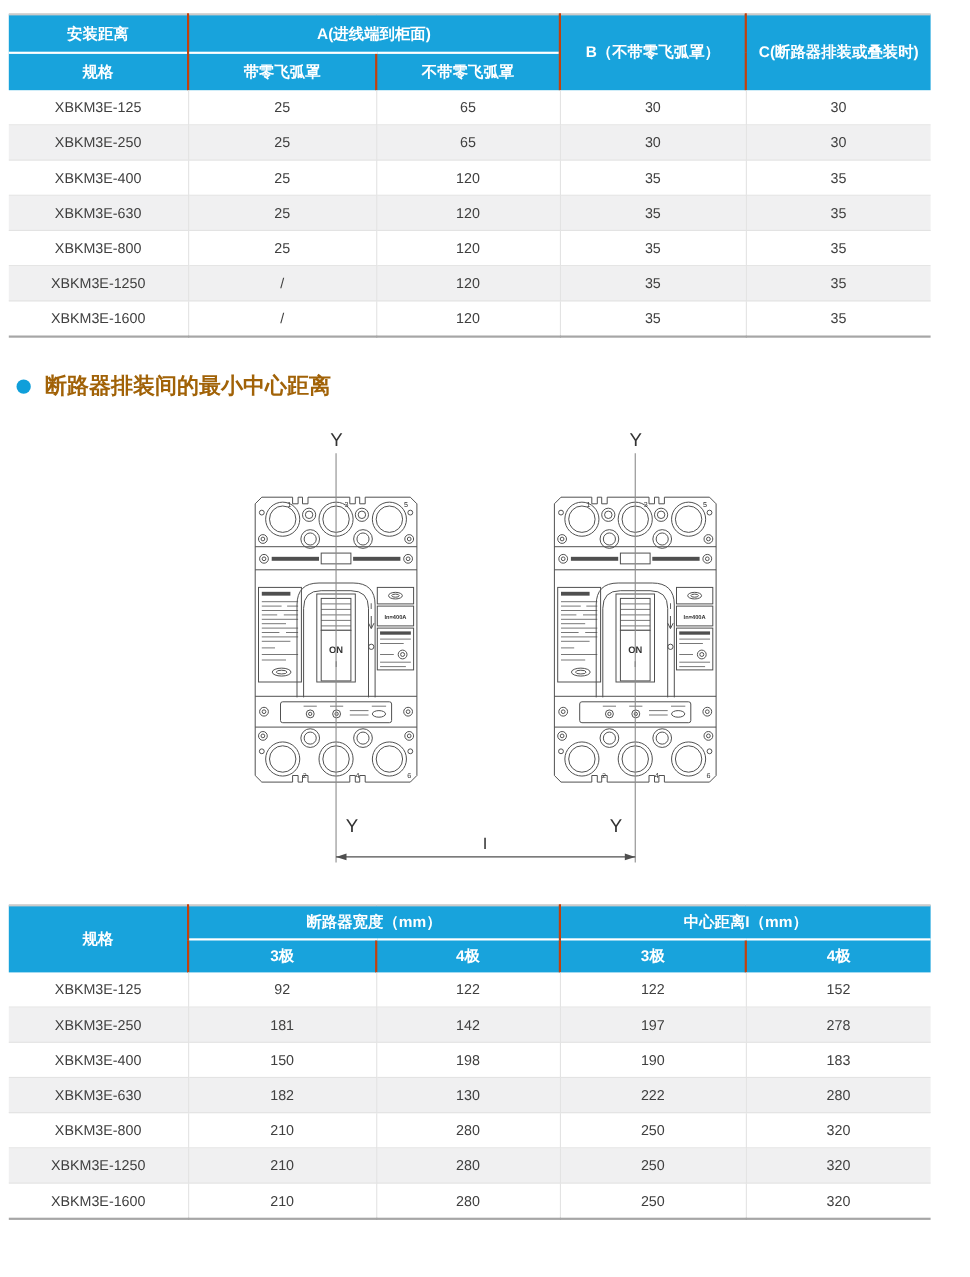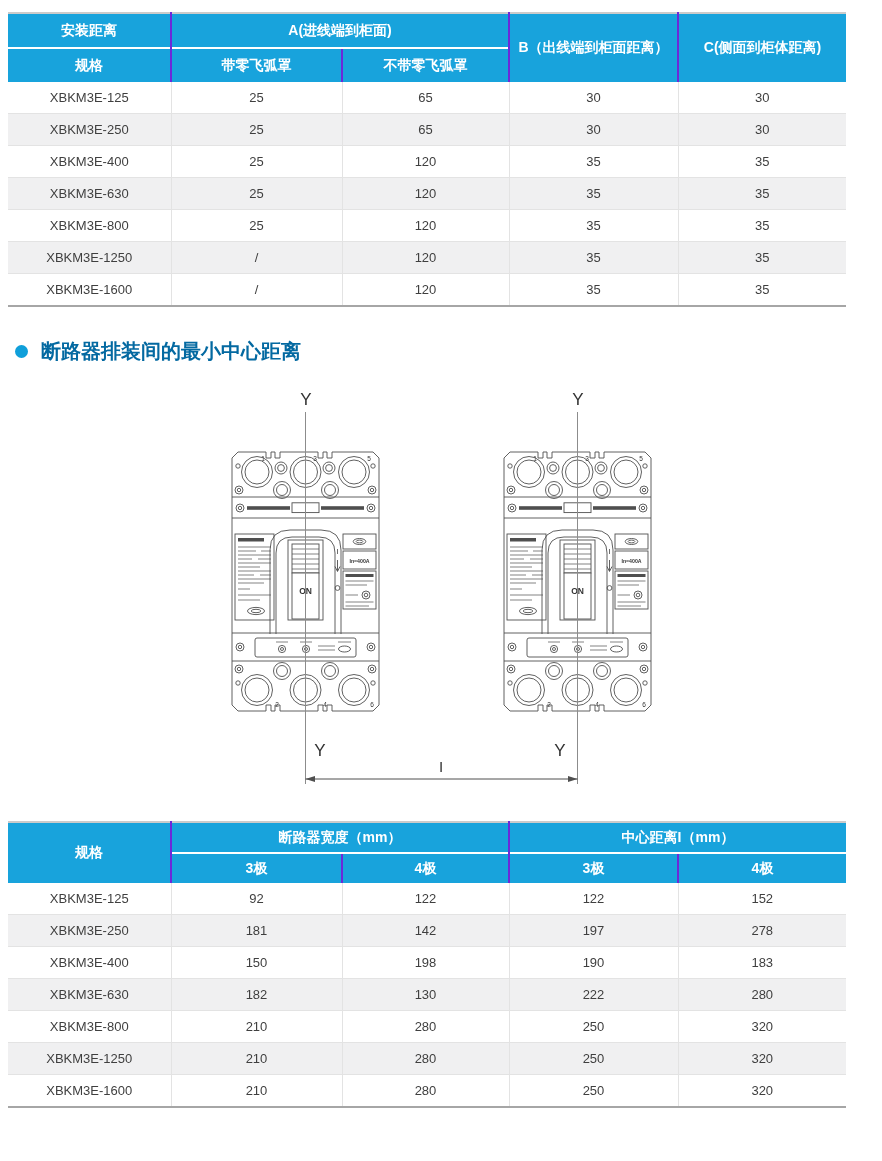--- a/index.html
+++ b/index.html
@@ -4,34 +4,34 @@
 <style>
   html,body{margin:0;padding:0;background:#fff;}
   body{width:882px;font-family:"Liberation Sans","DejaVu Sans",sans-serif;-webkit-font-smoothing:antialiased;}
   .page{width:882px;height:1161px;background:#fff;overflow:hidden;}
 
   table.tbl{border-collapse:collapse;table-layout:fixed;width:838px;margin-left:8px;
             border-top:2px solid #cbcbcb;border-bottom:2px solid #a6a6a6;}
   #t1{margin-top:12px;}
   #t2{margin-top:12px;}
   th.hb{background:#18a3dc;color:#fff;font-size:14px;font-weight:700;text-align:center;
-        border-left:2px solid #6d28d9;border-top:2px solid #fff;padding:0;}
+        border-left:2px solid #c2410c;border-top:2px solid #fff;padding:0;}
   #t1 th.hb{height:33px;}
   #t2 th.hb{height:29px;}
   th.nl{border-left:none;}
   th.nt{border-top:none;}
   td.c{font-size:13px;color:#3f3f3f;text-align:center;height:31px;padding:0;
        border-right:1px solid #e3e3e3;border-bottom:1px solid #e3e3e3;}
   td.c:last-child{border-right:none;}
   tbody tr:nth-child(even){background:#f0f0f1;}
   tbody tr:last-child td.c{border-bottom:none;}
 
   .sec{display:flex;align-items:center;margin:30px 0 0 15px;height:28px;}
   .dot{width:13px;height:13px;border-radius:50%;background:#0f9fda;flex:0 0 auto;}
-  .sec-title{margin:0 0 0 13px;font-size:20px;font-weight:700;color:#0369a1;line-height:28px;}
+  .sec-title{margin:0 0 0 13px;font-size:20px;font-weight:700;color:#a16207;line-height:28px;}
 
   .diagram-wrap{margin-top:10px;}
   svg text{font-family:"Liberation Sans","DejaVu Sans",sans-serif;}
 
   .note{margin:7px 0 0 9px;font-size:13px;color:#6b6b6b;line-height:18px;}
 </style>
 </head>
 <body>
 
 <div class="page">
@@ -41,22 +41,22 @@
         <col style="width:163px">
         <col style="width:171px">
         <col style="width:167px">
         <col style="width:169px">
         <col style="width:168px">
       </colgroup>
     <thead>
       <tr>
         <th class="hb nl nt">安装距离</th>
         <th class="hb nt" colspan="2">A(进线端到柜面)</th>
-        <th class="hb nt" rowspan="2">B（出线端到柜面距离）</th>
-        <th class="hb nt" rowspan="2">C(侧面到柜体距离)</th>
+        <th class="hb nt" rowspan="2">B（不带零飞弧罩）</th>
+        <th class="hb nt" rowspan="2">C(断路器排装或叠装时)</th>
       </tr>
       <tr>
         <th class="hb nl">规格</th>
         <th class="hb">带零飞弧罩</th>
         <th class="hb">不带零飞弧罩</th>
       </tr>
     </thead>
     <tbody>
       <tr>
           <td class="c">XBKM3E-125</td>

